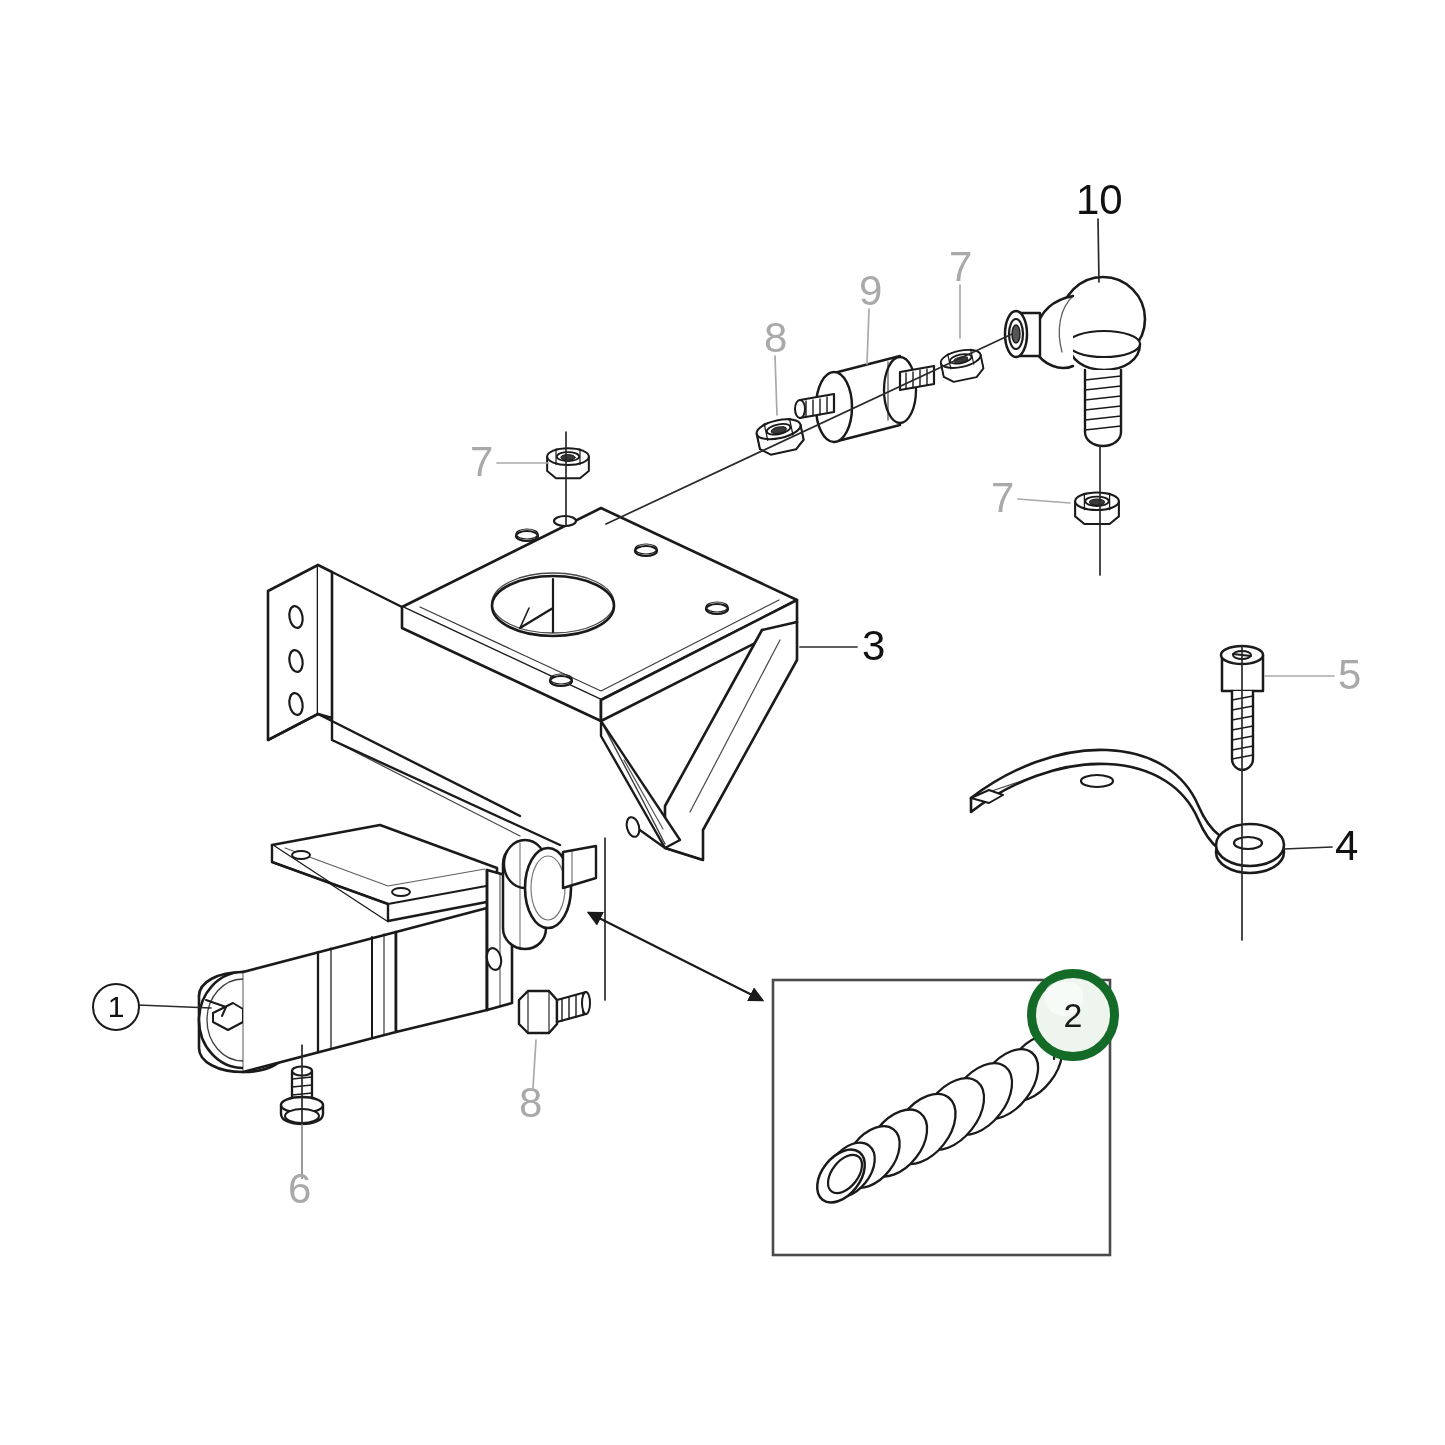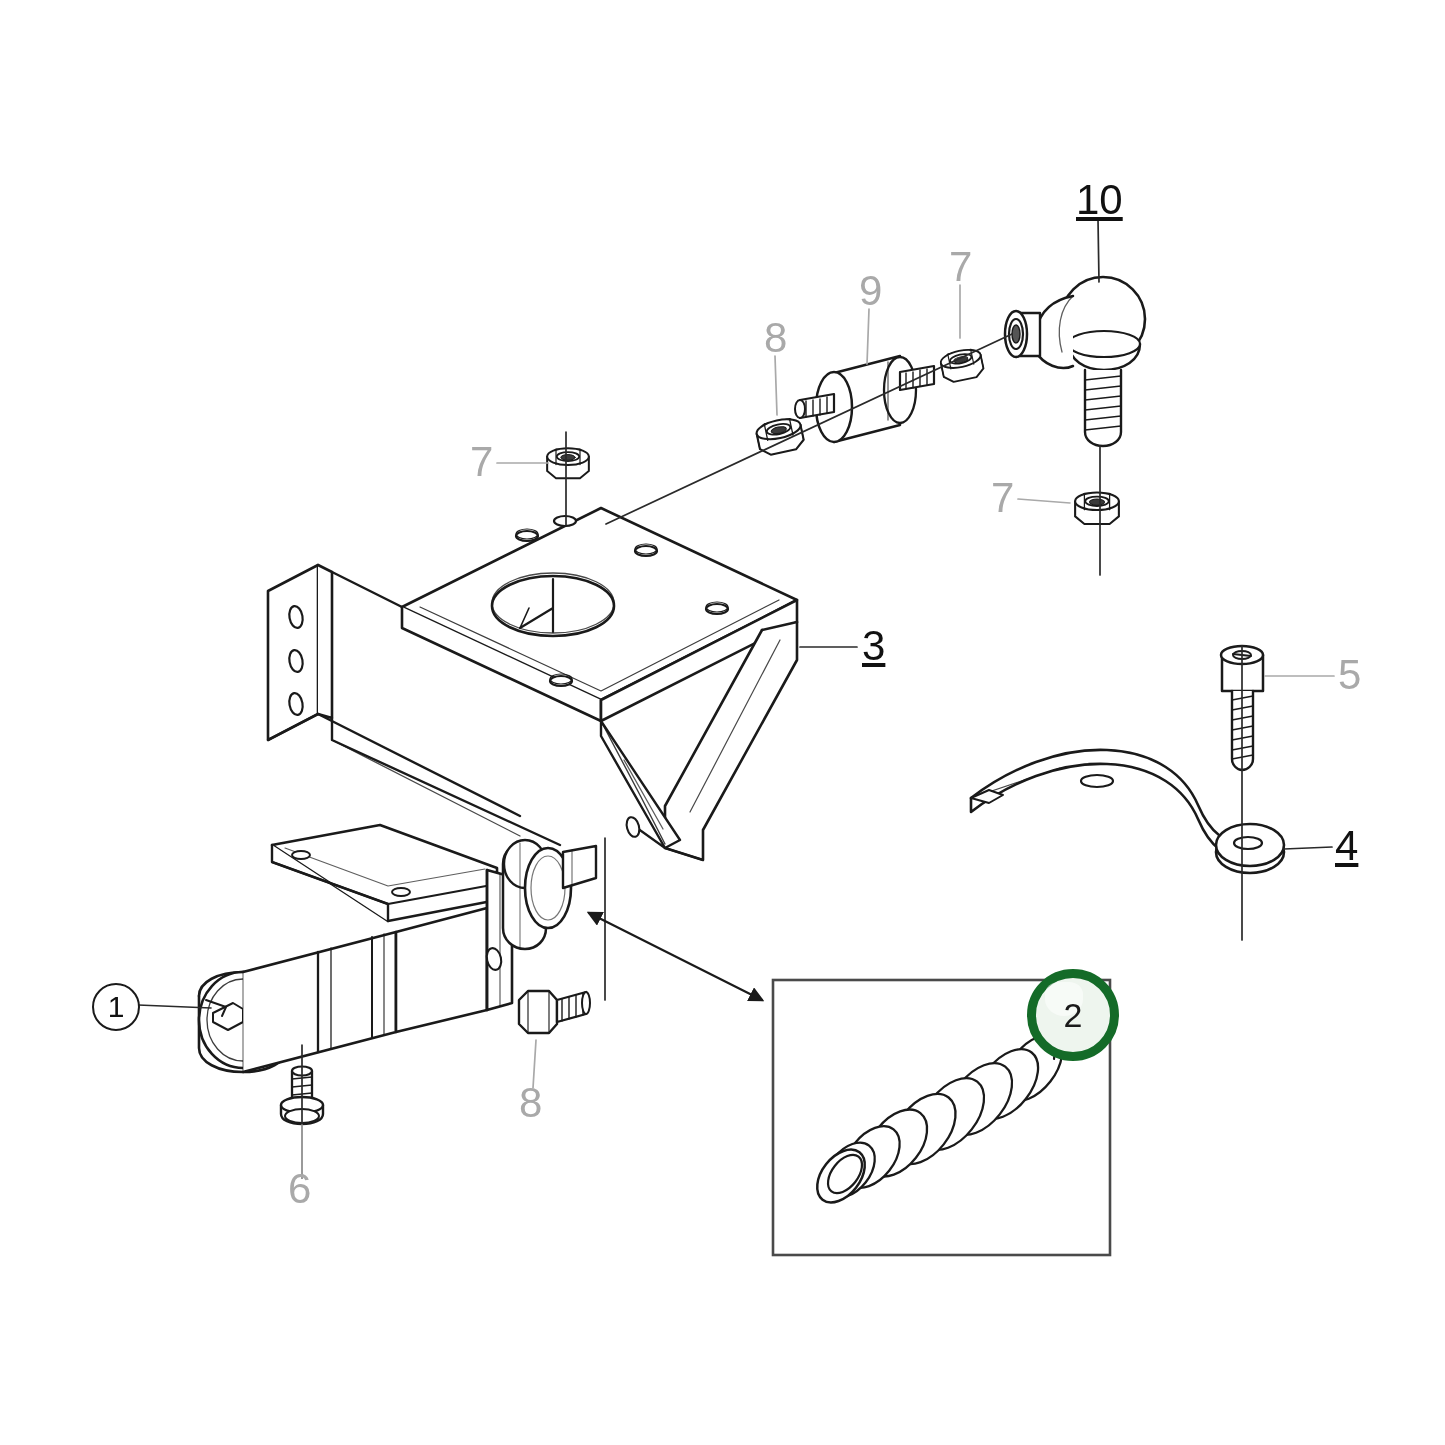--- a/index.html
+++ b/index.html
@@ -2,21 +2,21 @@
 <html><head>
 <meta charset="utf-8">
 <title>Parts Diagram</title>
 <style>
   html,body{margin:0;padding:0;background:#ffffff;}
   body{width:1445px;height:1445px;font-family:"Liberation Sans",sans-serif;overflow:hidden;}
   #stage{position:relative;width:1445px;height:1445px;background:#ffffff;}
   #dwg{position:absolute;left:0;top:0;width:1445px;height:1445px;}
   .lbl{position:absolute;font-family:"Liberation Sans",sans-serif;font-weight:400;
        line-height:1;white-space:nowrap;user-select:none;}
-  .lbl-black{color:#111111;text-decoration:underline;}
+  .lbl-black{color:#111111;}
   .lbl-gray{color:#a9a9a9;}
   .balloon{position:absolute;border:2px solid #1a1a1a;border-radius:50%;
            display:flex;align-items:center;justify-content:center;
            color:#111111;background:#ffffff;font-family:"Liberation Sans",sans-serif;}
   .hl-ring{position:absolute;border-radius:50%;box-sizing:border-box;
            display:flex;align-items:center;justify-content:center;
            font-family:"Liberation Sans",sans-serif;color:#1a1a1a;}
   .hl-ring .glow{position:absolute;left:12%;top:6%;width:52%;height:46%;
            border-radius:40% 40% 55% 55%;background:rgba(255,255,255,.55);pointer-events:none;}
   .hl-num{position:relative;z-index:2;}

